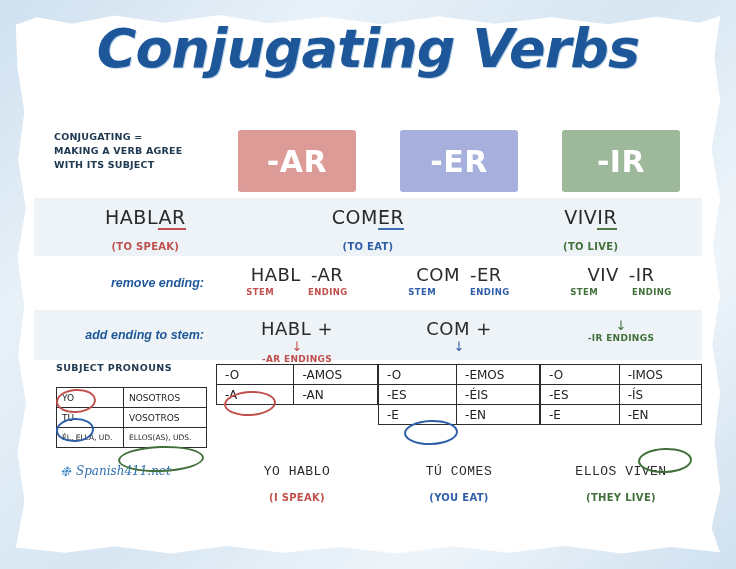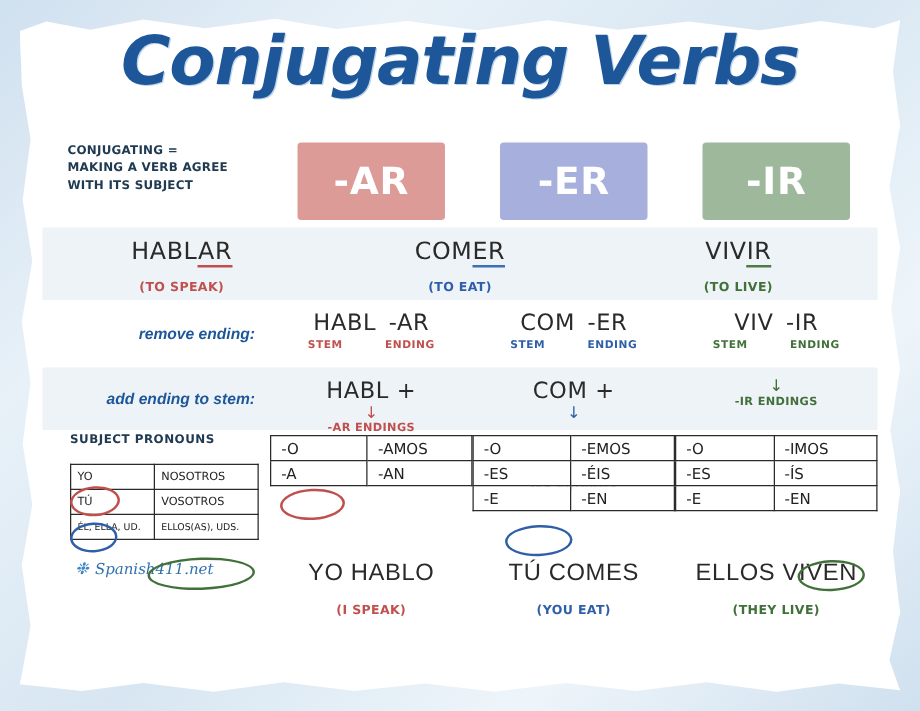--- a/index.html
+++ b/index.html
@@ -55,21 +55,21 @@
     letter-spacing: -1px;
     color: #1e5799;
     padding-top: 22px;
     line-height: 1;
     text-shadow: 1px 1px 0 #bcd4e8;
   }
 
   
   .grid {
     position: absolute;
-    top: 108px;
+    top: 124px;
     left: 34px;
     width: 668px;
   }
   .row {
     display: flex;
     align-items: stretch;
   }
   .row.shade { background: #eef3f7; }
   .c0 { width: 182px; flex: 0 0 182px; }
   .col { flex: 1 1 0; text-align: center; }
@@ -235,22 +235,22 @@
     height: 19px;
     padding: 0 5px;
     background: #ffffff;
     white-space: nowrap;
   }
   .pron td.l { width: 56px; }
   .pron td.r { width: 72px; }
 
   
   .result {
-    font-family: Liberation Sans, sans-serif;
-    font-size: 19px;
+    font-family: Liberation Mono, monospace;
+    font-size: 13px;
     color: #2a2a2a;
     letter-spacing: 0.5px;
   }
 
   
   .brand {
     display: flex;
     align-items: center;
     gap: 5px;
     padding-left: 26px;

